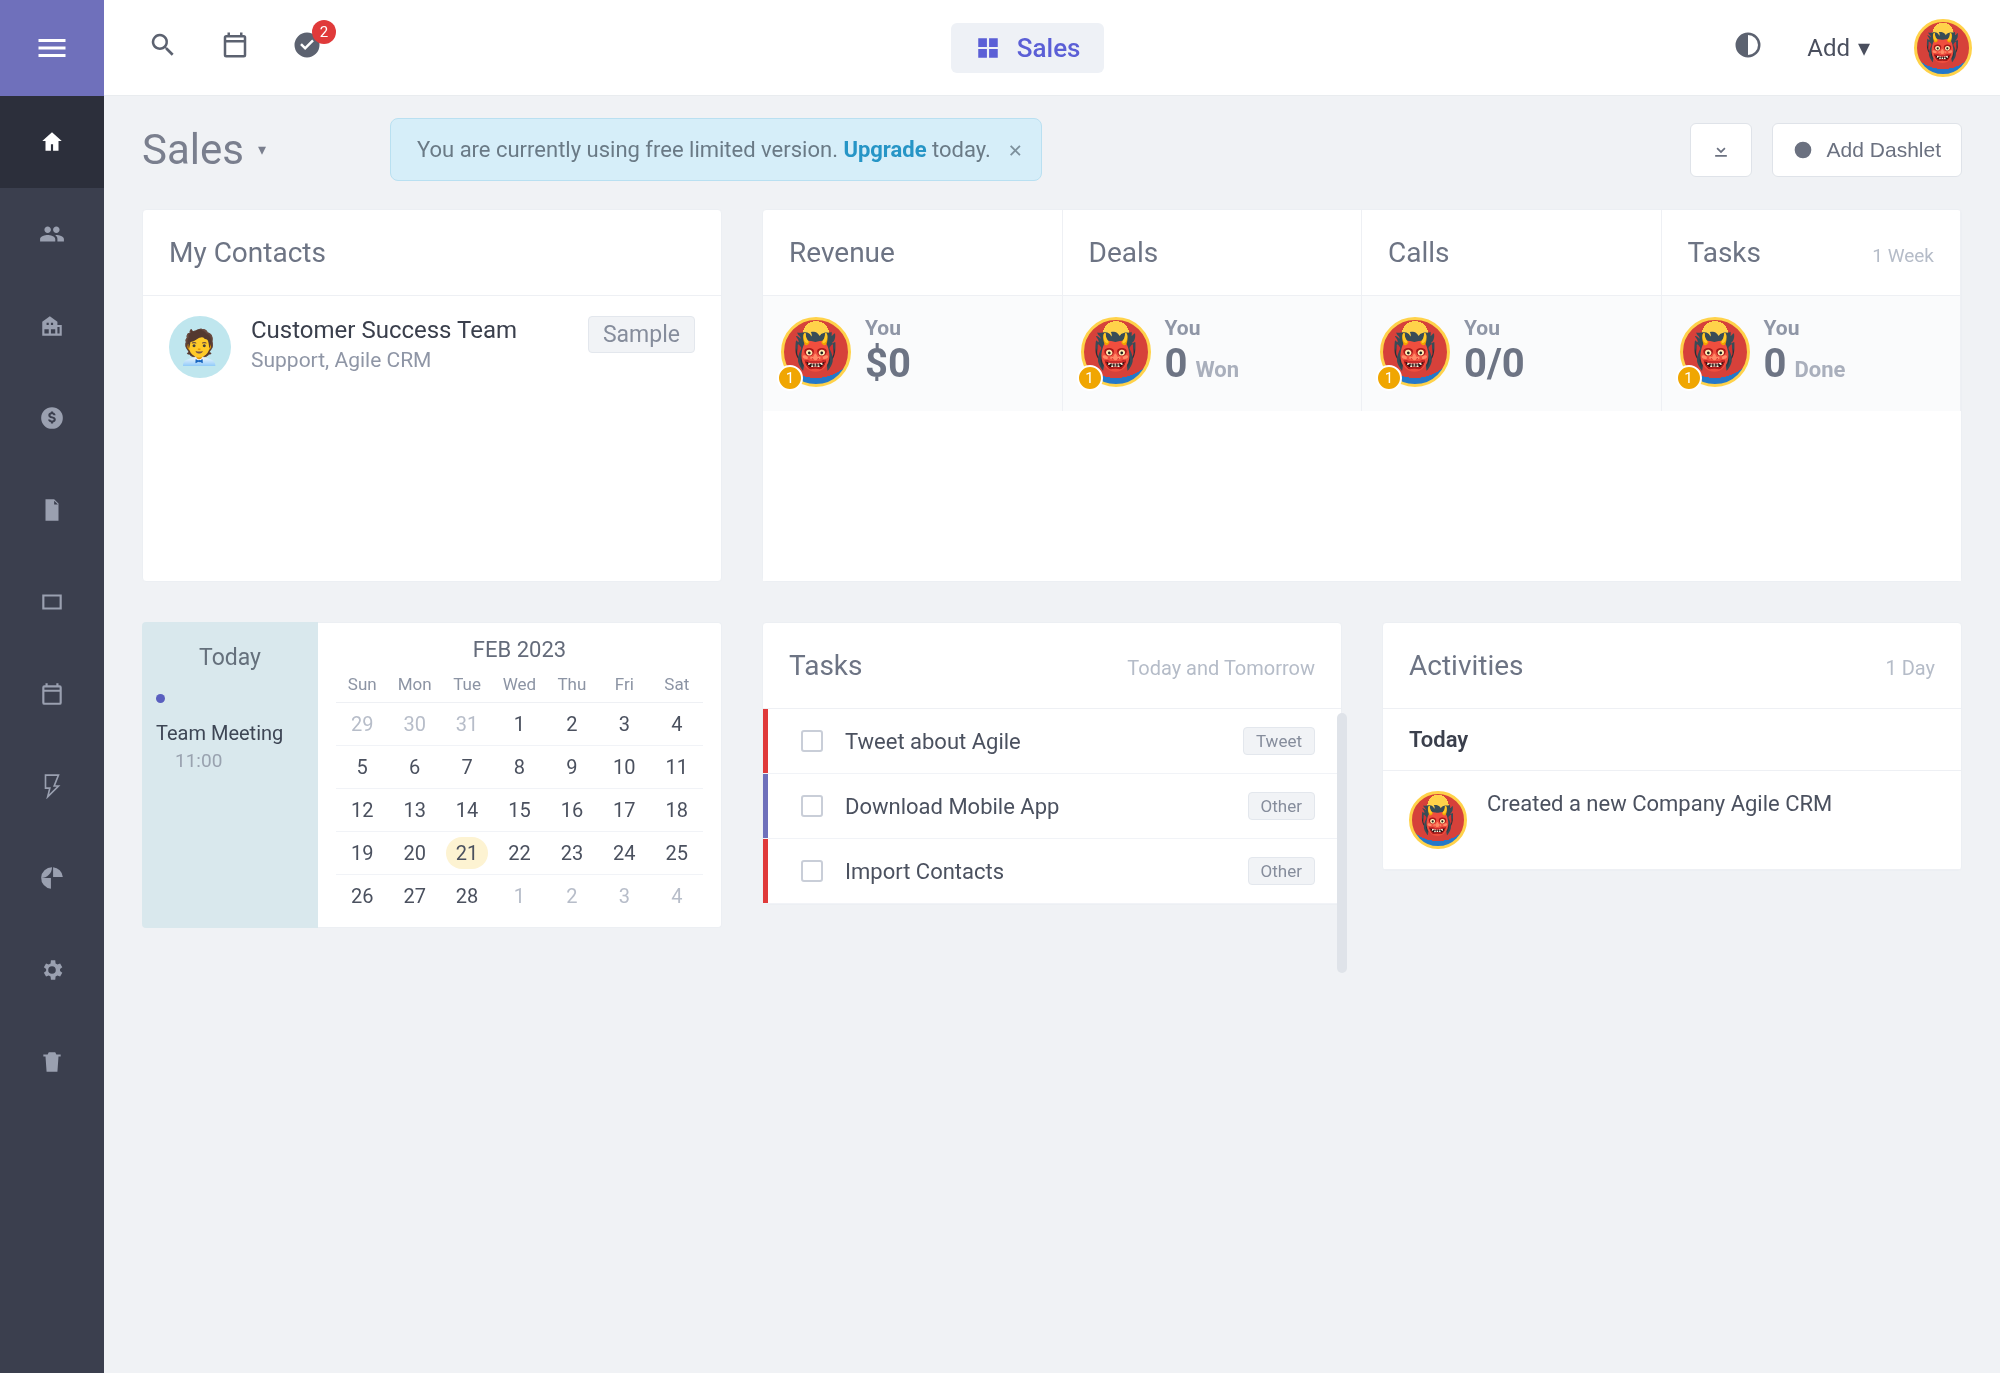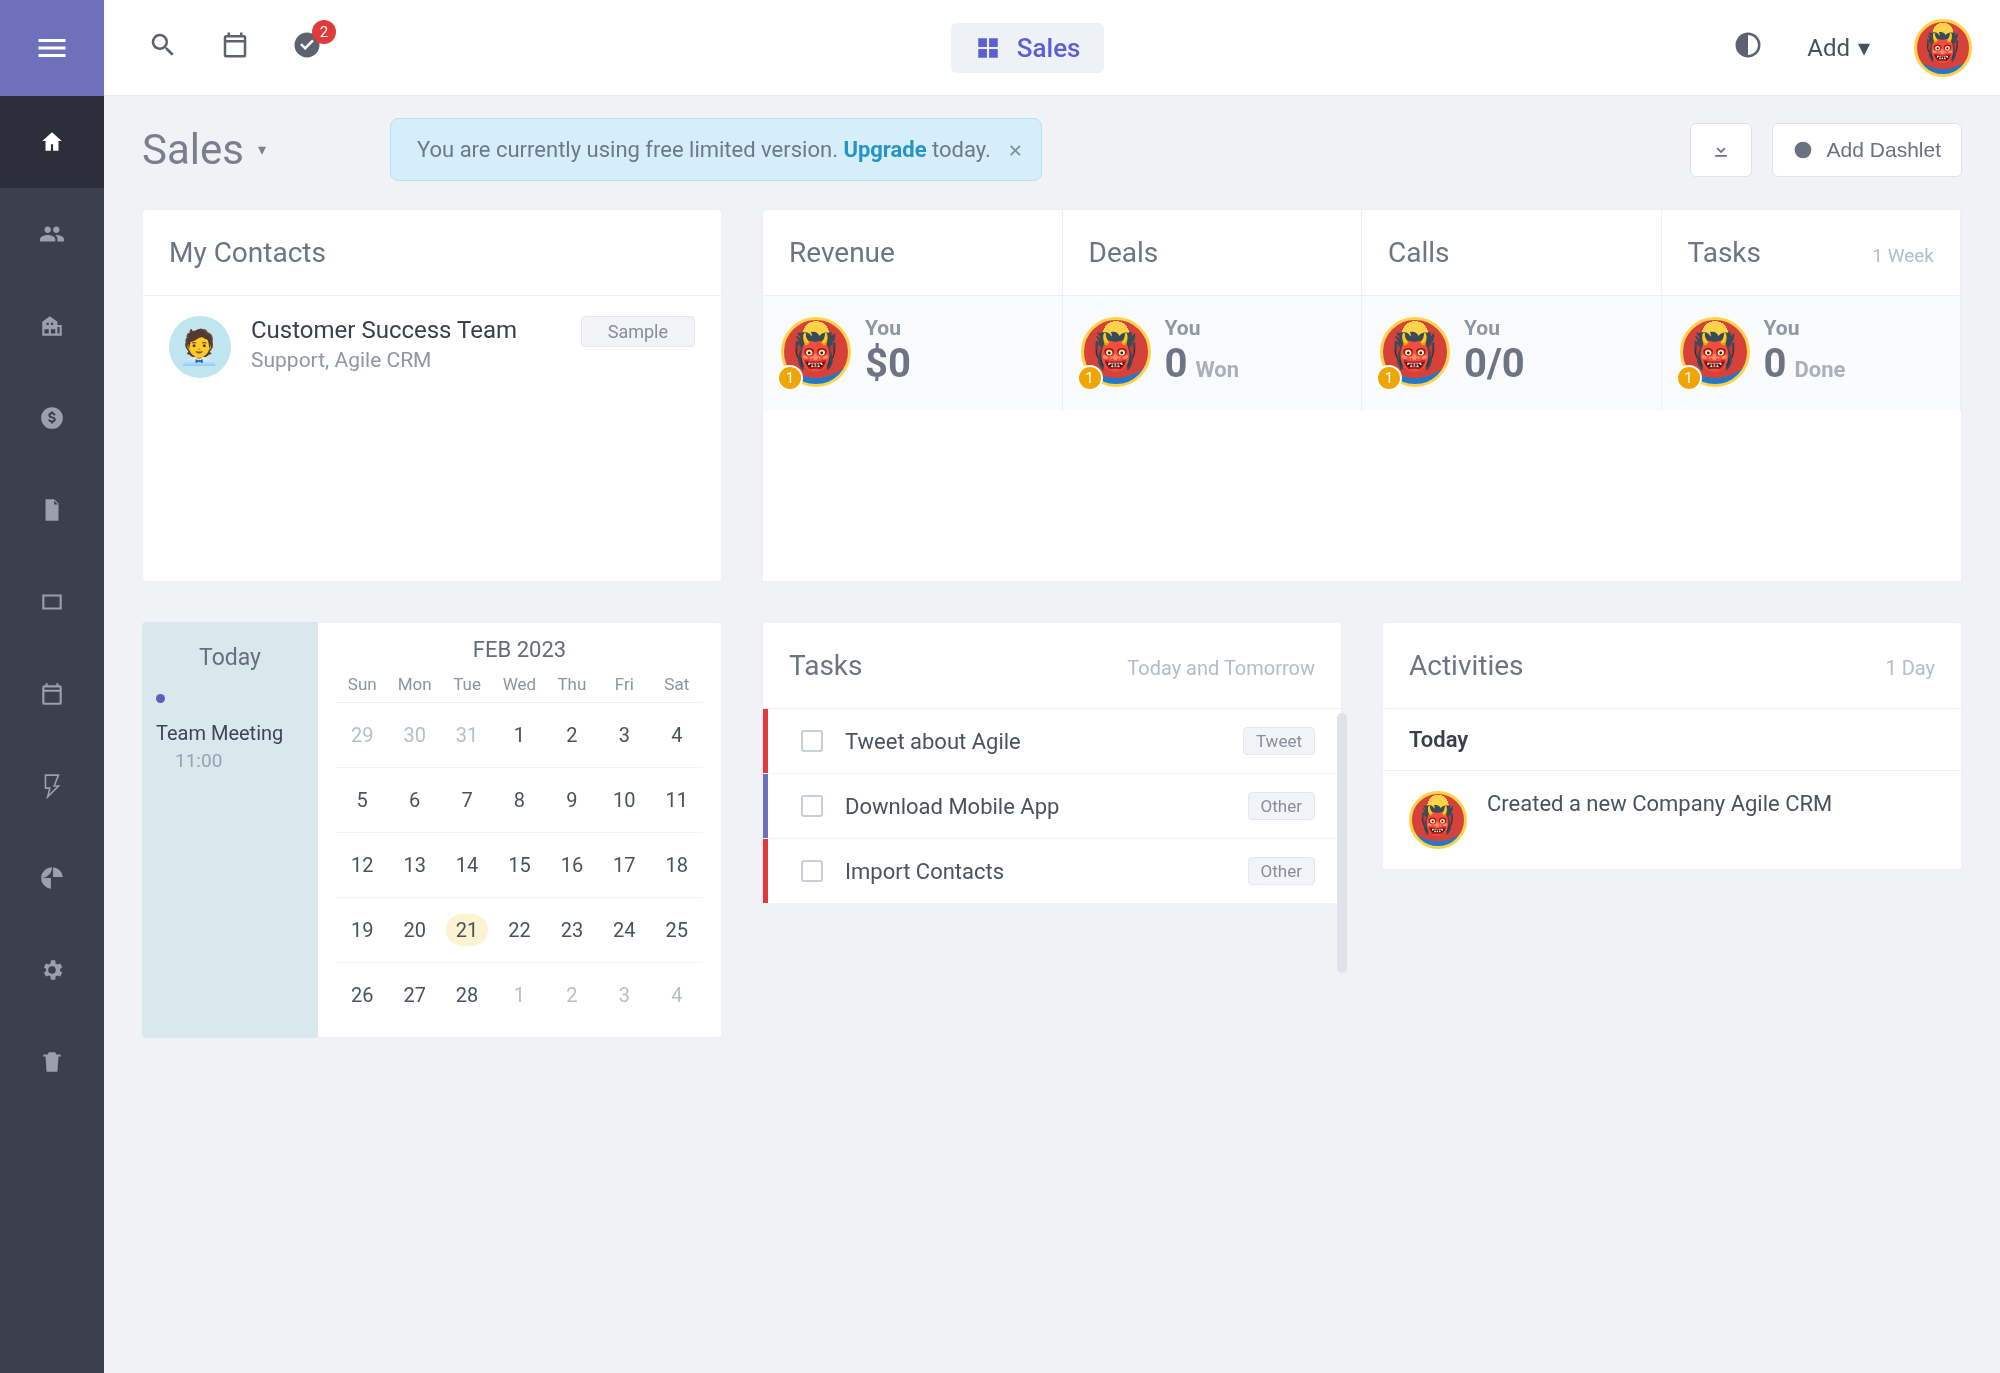--- a/index.html
+++ b/index.html
@@ -183,22 +183,22 @@
   background: #bfe6ee; position: relative;
   display: flex; align-items: center; justify-content: center;
   font-size: 34px;
 }
 .contacts .name { font-size: 24px; color: #3a3f4c; }
 .contacts .meta { font-size: 21px; color: #8f96a6; margin-top: 4px; }
 .tag {
   background: #f1f3f6;
   border: 1px solid #e3e7ed;
   border-radius: 4px;
-  padding: 4px 26px;
-  font-size: 18px;
+  padding: 4px 14px;
+  font-size: 23px;
   color: #868d9c;
 }
 .tag.sm { font-size: 17px; padding: 3px 12px; }
 
 .stats { border: none; background: transparent; }
 .stats-grid {
   display: grid;
   grid-template-columns: repeat(4, 1fr);
   background: #fff;
   border: 1px solid #eceff3;
@@ -253,21 +253,21 @@
   flex: 1;
   background: #fff;
   border: 1px solid #eceff3;
   border-left: none;
   border-radius: 0 4px 4px 0;
   padding: 14px 18px 10px 18px;
 }
 .cal .month { text-align: center; font-size: 22px; color: #646b7a; margin-bottom: 8px; }
 .cal table { width: 100%; border-collapse: collapse; table-layout: fixed; }
 .cal thead td { font-size: 17px; color: #8c94a4; text-align: center; padding: 4px 0 8px 0; border-bottom: 1px solid #eef0f4; }
-.cal tbody td { text-align: center; font-size: 20px; color: #4b515f; padding: 20px 0; }
+.cal tbody td { text-align: center; font-size: 20px; color: #4b515f; padding: 9px 0; }
 .cal tbody tr { border-bottom: 1px solid #f1f3f7; }
 .cal tbody tr:last-child { border-bottom: none; }
 .cal tbody td.off { color: #b7bdc9; }
 .cal tbody td.today span {
   background: #fdf3d2;
   border-radius: 16px;
   padding: 4px 10px;
 }
 
 

